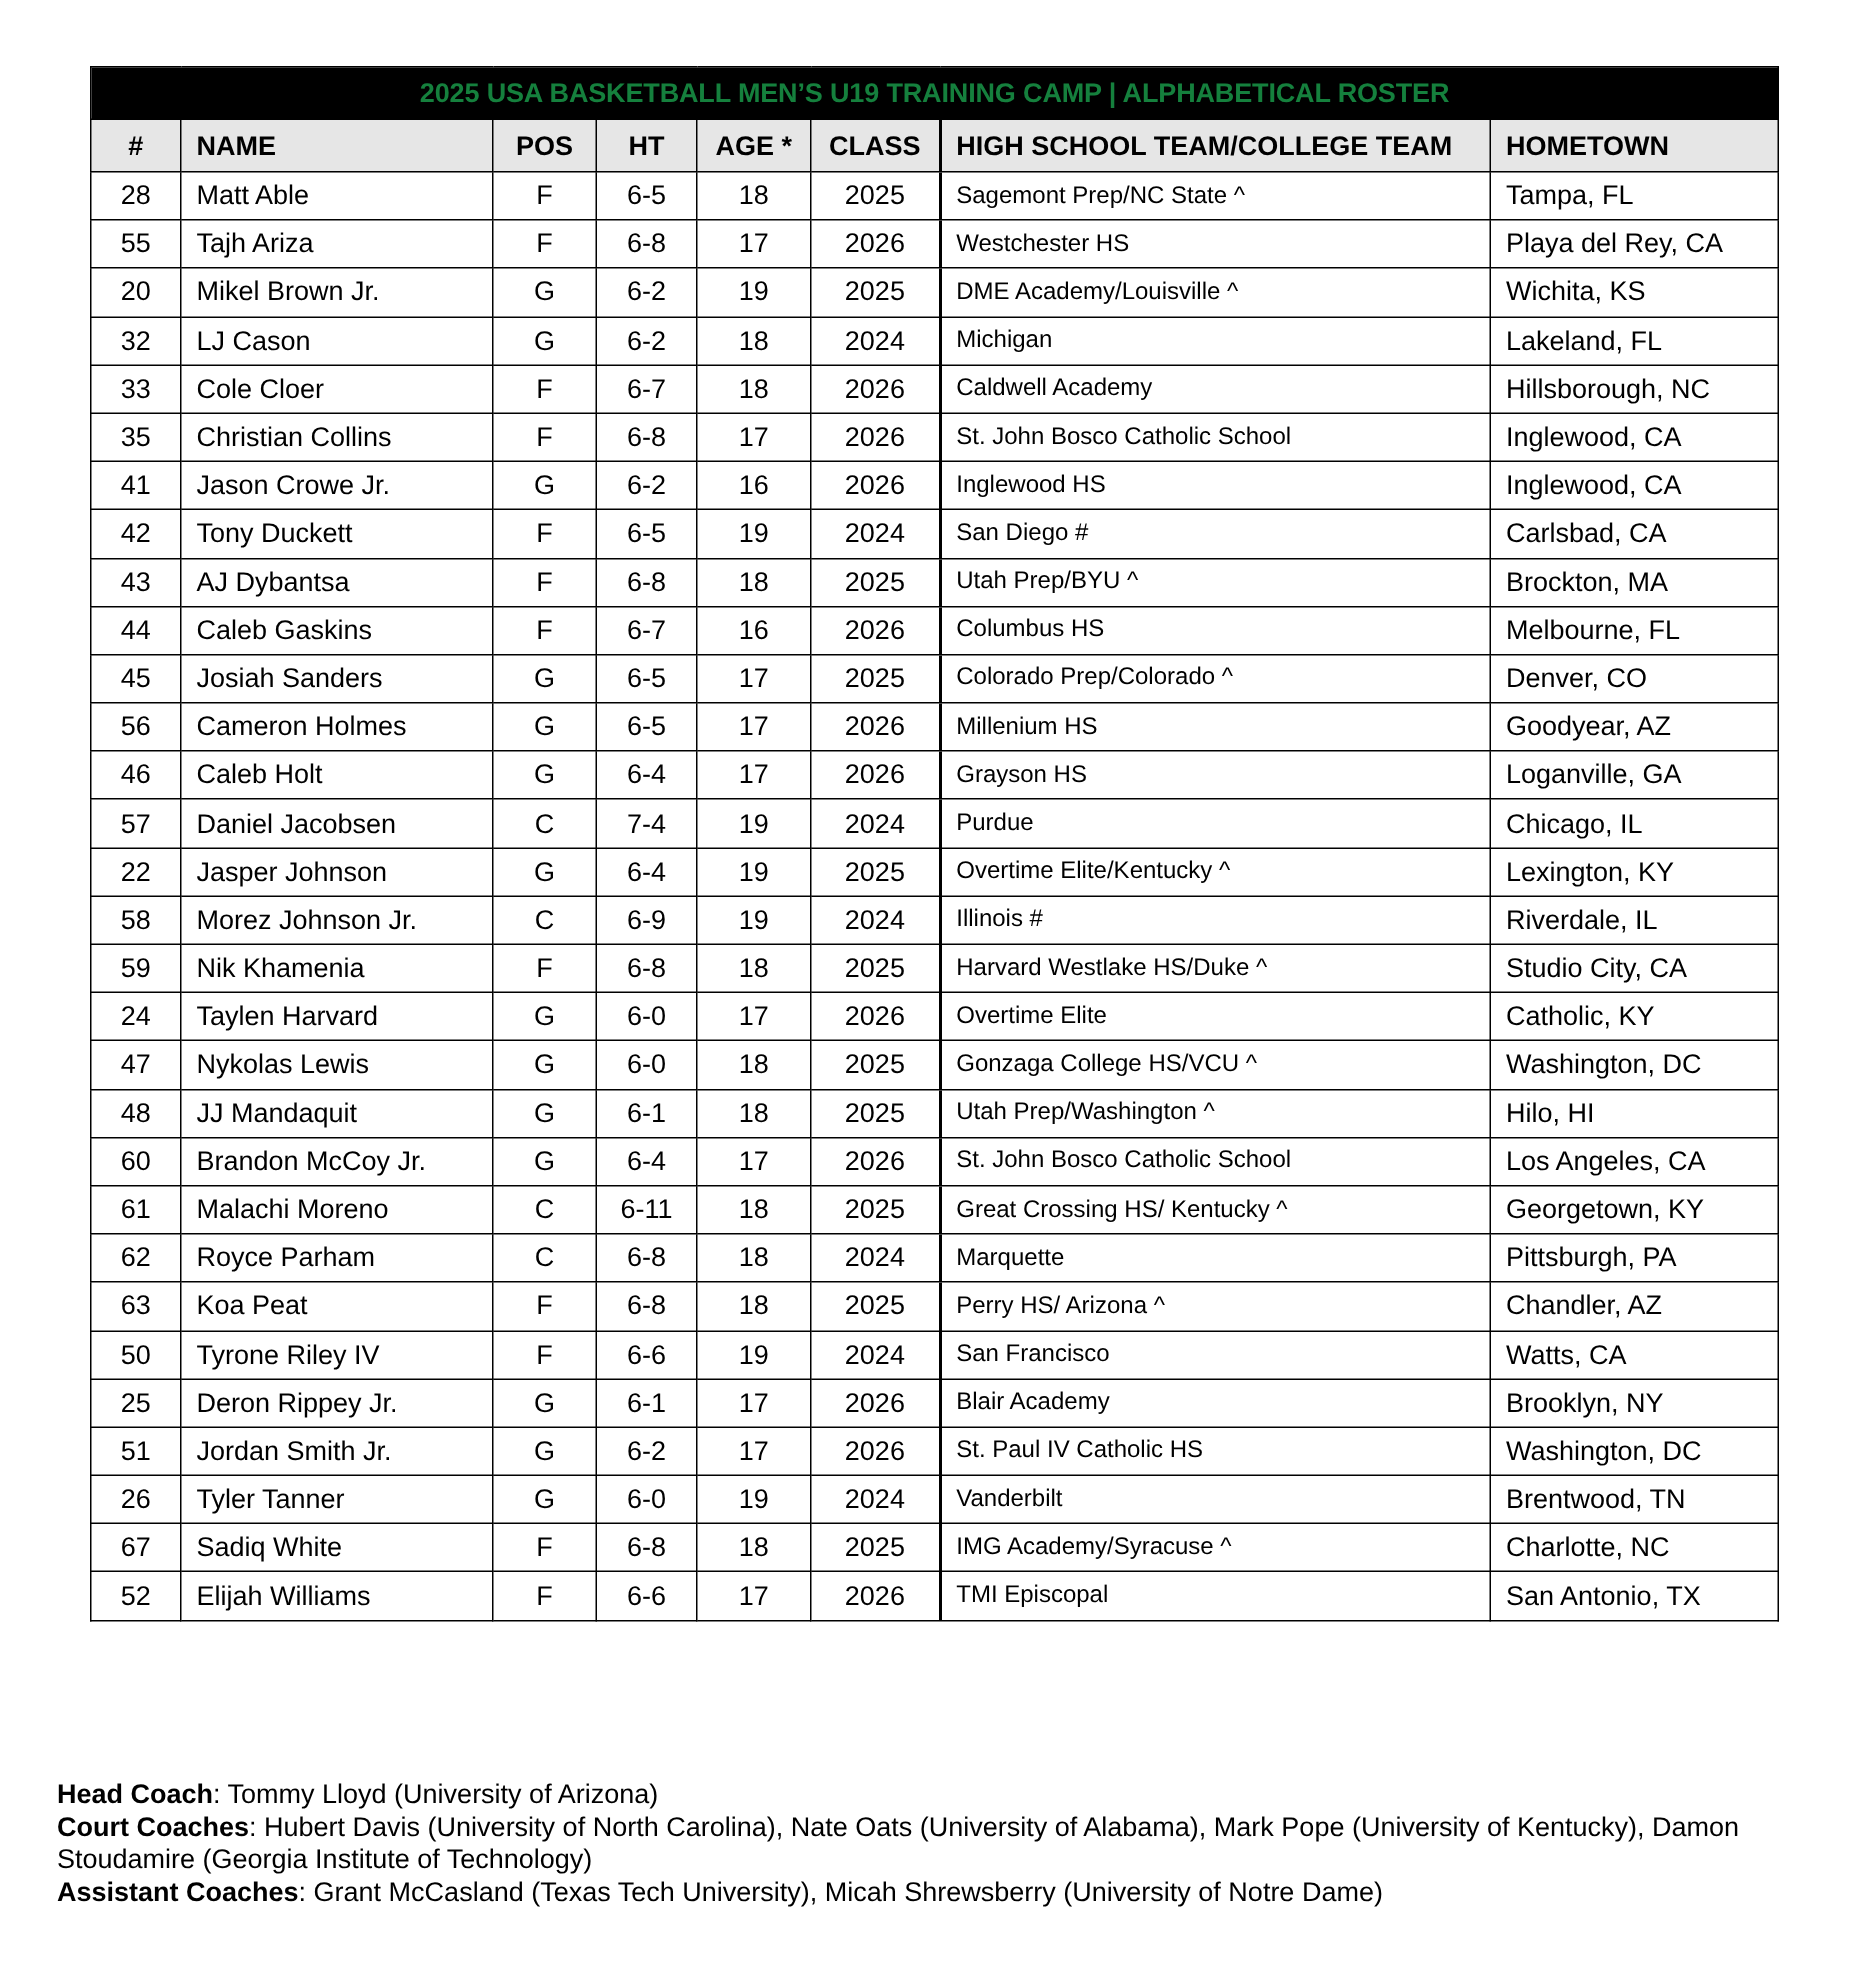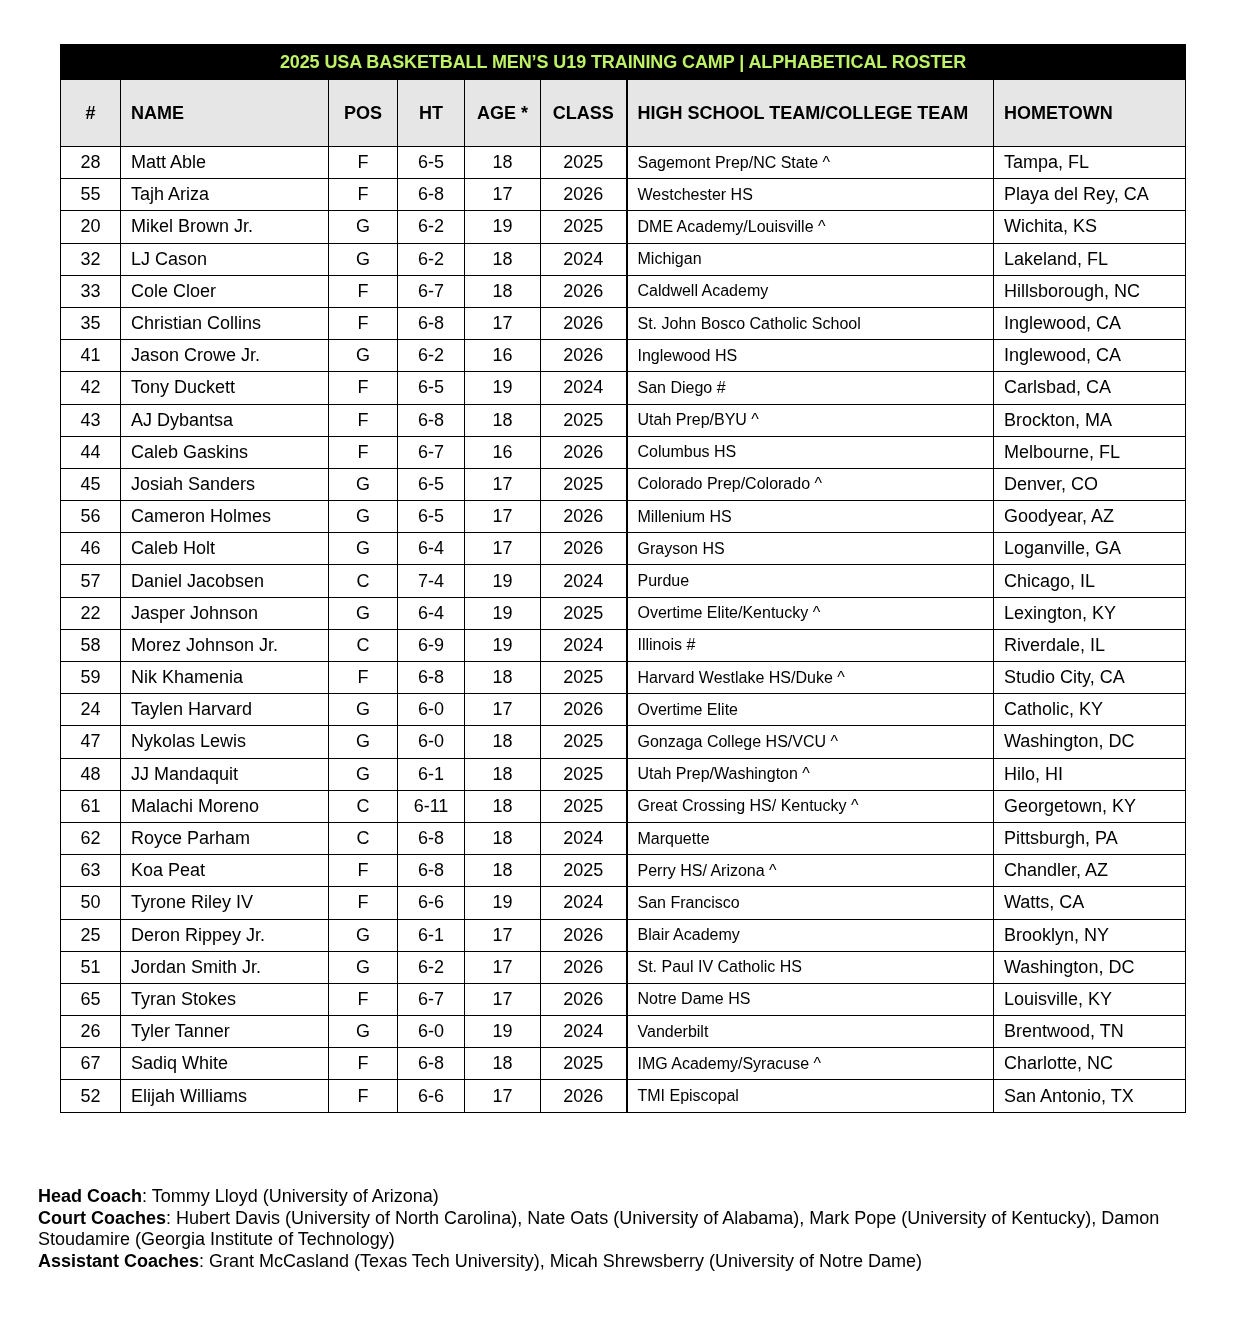--- a/index.html
+++ b/index.html
@@ -13,26 +13,26 @@
     }
     #roster col.c-num { width: 60px; }
     #roster col.c-name { width: 208px; }
     #roster col.c-pos { width: 69px; }
     #roster col.c-ht { width: 67px; }
     #roster col.c-age { width: 76px; }
     #roster col.c-class { width: 86px; }
     #roster col.c-team { width: 367px; }
     #roster col.c-home { width: 192px; }
     .title-row th {
-      background: #000; color: #bef264; height: 34px; padding: 0;
+      background: #000; color: #15803d; height: 34px; padding: 0;
       font-weight: bold; font-size: 18px; text-align: center;
       border: 1px solid #000; letter-spacing: -0.1px;
     }
     .header-row th {
-      background: #e6e6e6; height: 34px; padding: 16px 10px;
+      background: #e6e6e6; height: 34px; padding: 0 10px;
       font-weight: bold; font-size: 18px; border: 1px solid #000;
       white-space: nowrap;
     }
     .header-row th.center { text-align: center; padding: 0; }
     .header-row th.left { text-align: left; }
     tbody td {
       height: 31.2px; padding: 0 10px; border: 1px solid #000;
       font-size: 18px; white-space: nowrap; overflow: hidden;
     }
     tbody td.center { text-align: center; padding: 0; }
@@ -268,20 +268,30 @@
         <td class="center">48</td>
         <td>JJ Mandaquit</td>
         <td class="center">G</td>
         <td class="center">6-1</td>
         <td class="center">18</td>
         <td class="center class-col">2025</td>
         <td class="team">Utah Prep/Washington ^</td>
         <td>Hilo, HI</td>
       </tr>
       <tr>
+        <td class="center">60</td>
+        <td>Brandon McCoy Jr.</td>
+        <td class="center">G</td>
+        <td class="center">6-4</td>
+        <td class="center">17</td>
+        <td class="center class-col">2026</td>
+        <td class="team">St. John Bosco Catholic School</td>
+        <td>Los Angeles, CA</td>
+      </tr>
+      <tr>
         <td class="center">61</td>
         <td>Malachi Moreno</td>
         <td class="center">C</td>
         <td class="center">6-11</td>
         <td class="center">18</td>
         <td class="center class-col">2025</td>
         <td class="team">Great Crossing HS/ Kentucky ^</td>
         <td>Georgetown, KY</td>
       </tr>
       <tr>
@@ -326,30 +336,20 @@
       </tr>
       <tr>
         <td class="center">51</td>
         <td>Jordan Smith Jr.</td>
         <td class="center">G</td>
         <td class="center">6-2</td>
         <td class="center">17</td>
         <td class="center class-col">2026</td>
         <td class="team">St. Paul IV Catholic HS</td>
         <td>Washington, DC</td>
-      </tr>
-      <tr>
-        <td class="center">65</td>
-        <td>Tyran Stokes</td>
-        <td class="center">F</td>
-        <td class="center">6-7</td>
-        <td class="center">17</td>
-        <td class="center class-col">2026</td>
-        <td class="team">Notre Dame HS</td>
-        <td>Louisville, KY</td>
       </tr>
       <tr>
         <td class="center">26</td>
         <td>Tyler Tanner</td>
         <td class="center">G</td>
         <td class="center">6-0</td>
         <td class="center">19</td>
         <td class="center class-col">2024</td>
         <td class="team">Vanderbilt</td>
         <td>Brentwood, TN</td>

